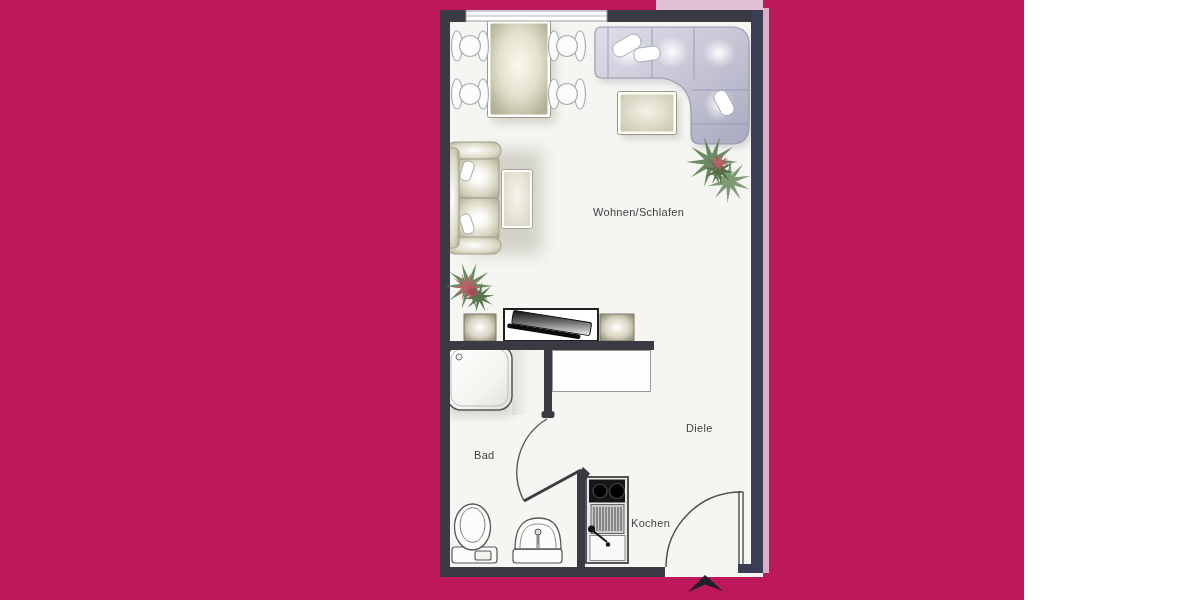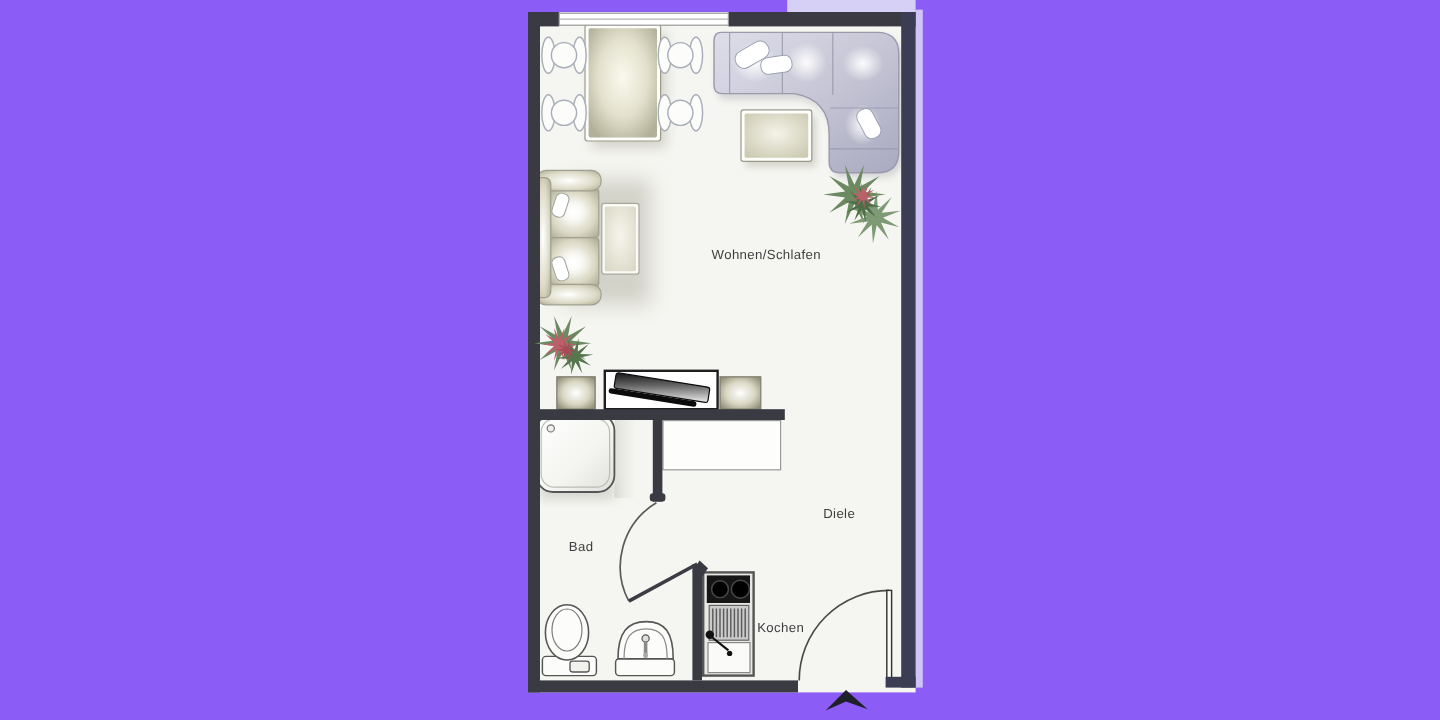--- a/index.html
+++ b/index.html
@@ -1,18 +1,18 @@
 <!DOCTYPE html>
 <html style="--wall: #3a3a42; --wall-accent: #3b3d55; --floor: #f5f5f1; --line: #555555; --text: #3f3f41; --furniture-beige: #b5b29a; --furniture-lavender: #c6c6d6; --plant-green: #6b8a61; --plant-red: #bb5f68; --scan-band: #e9ecf6;"><head>
 <meta charset="utf-8">
 <style>
   html,body{margin:0;padding:0;background:#ffffff;}
   .canvas{
-    position:relative;width:1200px;height:600px;overflow:hidden;
-    background:#8b5cf6;
+    position:relative;width:1024px;height:600px;overflow:hidden;
+    background:#be185d;
     font-family:"Liberation Sans", sans-serif;
   }
   svg{position:absolute;left:0;top:0;}
   text{
     font-family:"Liberation Sans", sans-serif;
     font-size:11px;
     fill:var(--text,#3f3f41);
     letter-spacing:.3px;
   }
   .wall{fill:var(--wall,#3a3a42);}

